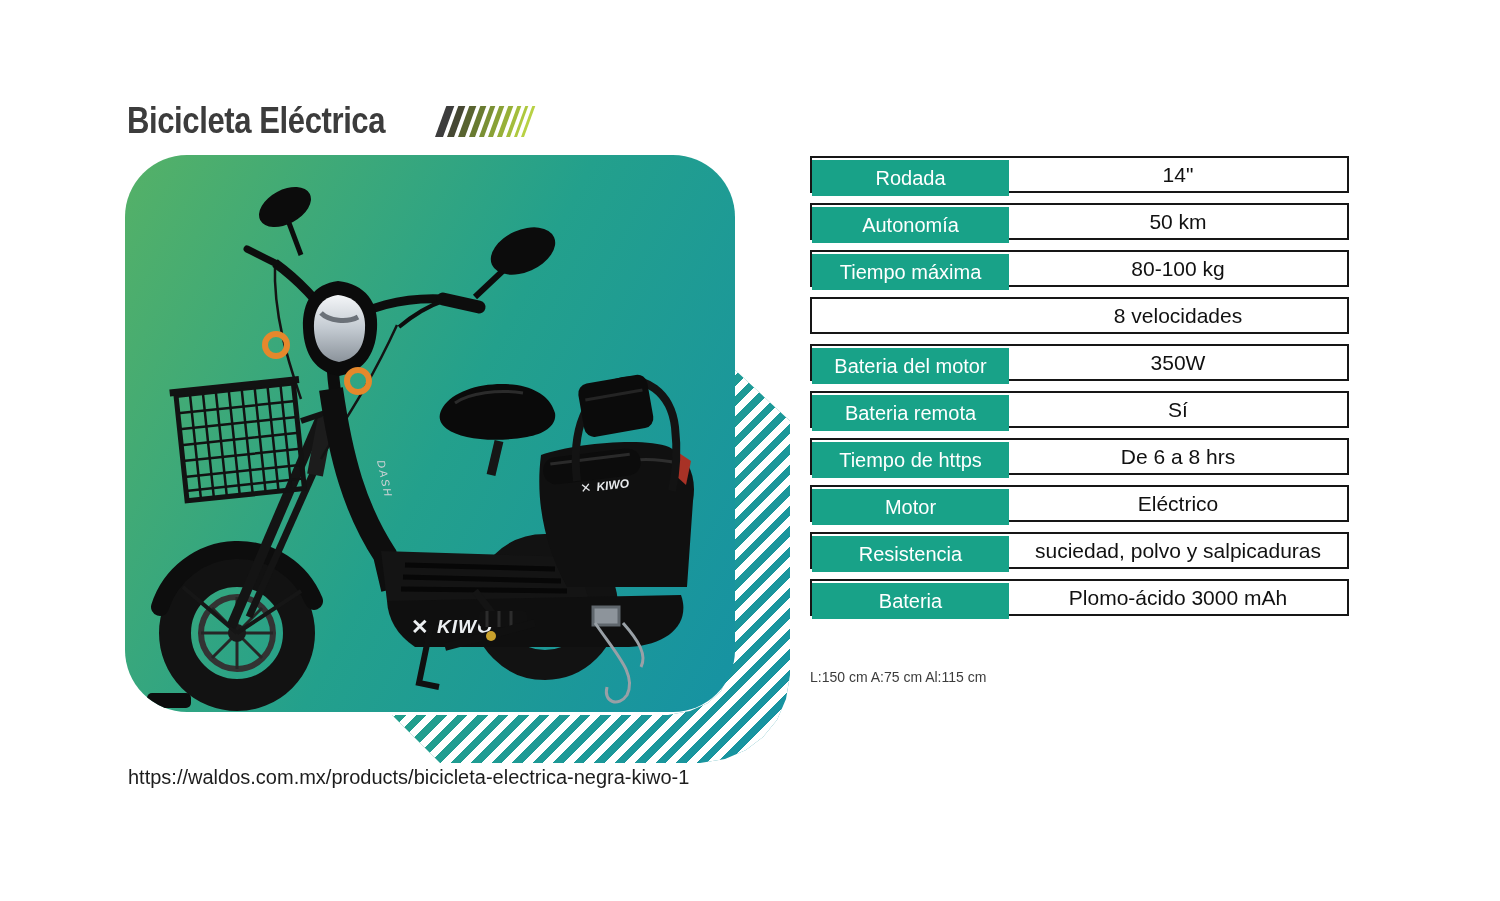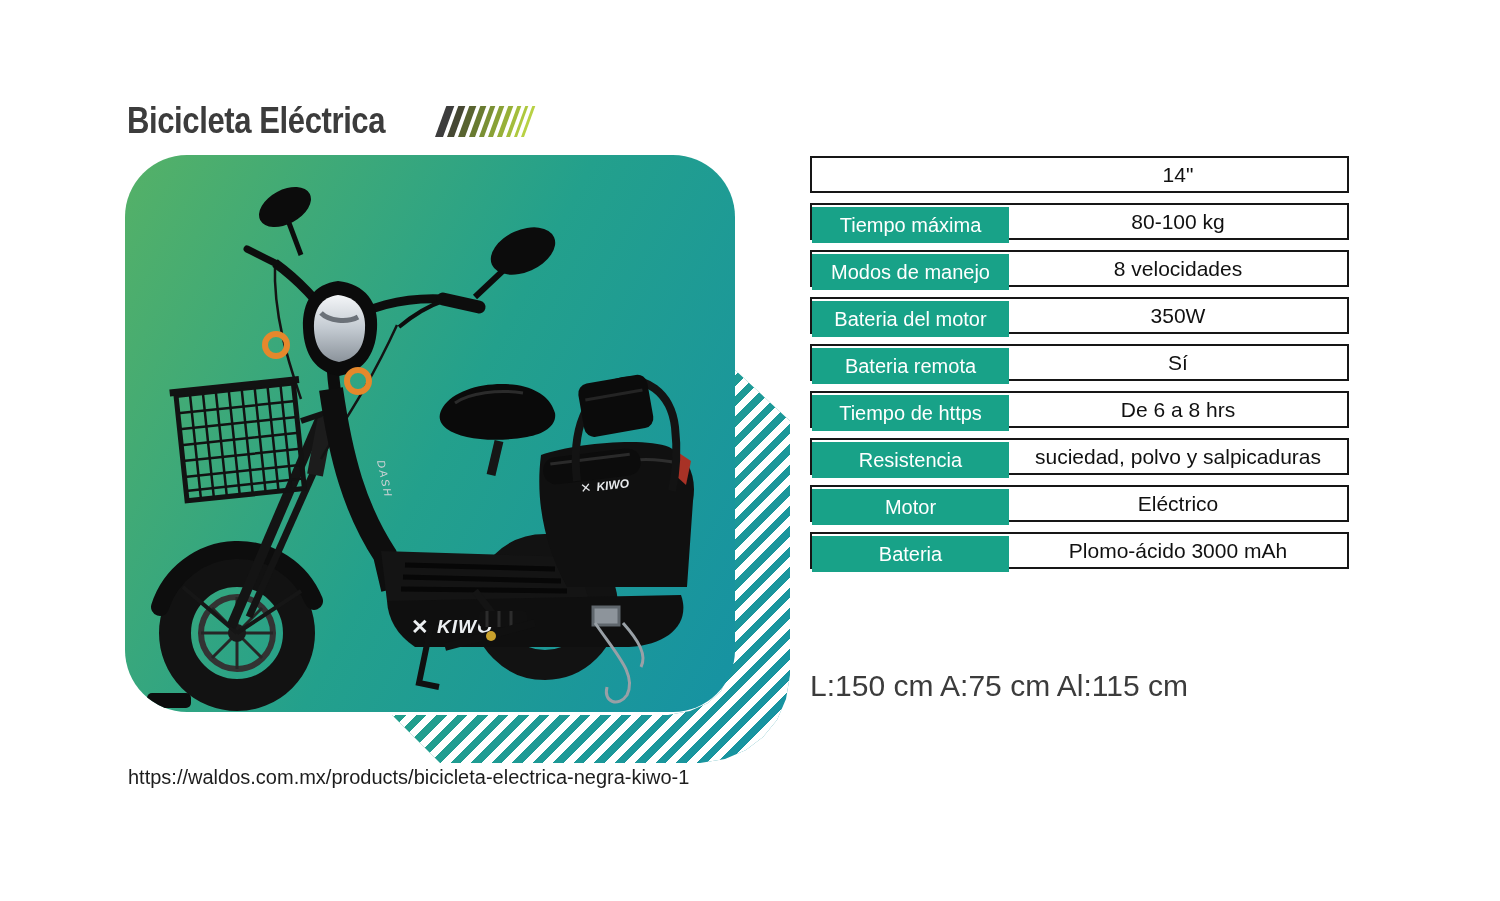--- a/index.html
+++ b/index.html
@@ -50,21 +50,21 @@
   .row .label{
     position:absolute;left:0;top:2px;bottom:-5px;width:197px;
     background:var(--table-label-bg,#18a288);color:#fff;font-size:20px;
     display:flex;align-items:center;justify-content:center;white-space:nowrap;
   }
   .row .value{
     position:absolute;left:197px;right:0;top:0;bottom:0;
     display:flex;align-items:center;justify-content:center;
     font-size:21px;color:var(--table-value-text,#111);white-space:nowrap;
   }
-  .dims{position:absolute;left:810px;top:669px;font-size:30px;color:#3c3c3c;}
+  .dims{position:absolute;left:810px;top:669px;font-size:14px;color:#3c3c3c;}
 </style>
 </head>
 <body>
 
 <div class="canvas">
 
   <h1 class="title">Bicicleta Eléctrica</h1>
   <div class="title-stripes">
       <span style="background: rgb(61, 61, 61); width: 8px;"></span>
       <span style="background: rgb(70, 72, 51); width: 7px;"></span>
@@ -212,60 +212,64 @@
       </g>
 
       <rect x="22" y="538" width="44" height="15" rx="5" fill="#0c0c0c"></rect>
     </svg>
   </section>
 
   <div class="url">https://waldos.com.mx/products/bicicleta-electrica-negra-kiwo-1</div>
 
   <section class="spec">
   <div class="row">
+    <div class="label">Rodada</div>
     <div class="value">14"</div>
   </div>
 
 
+  <div class="row">
+    <div class="label">Autonomía</div>
+    <div class="value">50 km</div>
+  </div>
 
   <div class="row">
     <div class="label">Tiempo máxima</div>
     <div class="value">80-100 kg</div>
   </div>
 
   <div class="row">
-    <div class="label">Modos de manejo</div>
     <div class="value">8 velocidades</div>
   </div>
 
   <div class="row">
     <div class="label">Bateria del motor</div>
     <div class="value">350W</div>
   </div>
 
   <div class="row">
     <div class="label">Bateria remota</div>
     <div class="value">Sí</div>
   </div>
 
   <div class="row">
     <div class="label">Tiempo de https</div>
     <div class="value">De 6 a 8 hrs</div>
   </div>
 
   <div class="row">
+    <div class="label">Motor</div>
+    <div class="value">Eléctrico</div>
+  </div>
+
+  <div class="row">
     <div class="label">Resistencia</div>
     <div class="value">suciedad, polvo y salpicaduras</div>
   </div>
 
   <div class="row">
-    <div class="label">Motor</div>
-    <div class="value">Eléctrico</div>
-  </div>
-
-  <div class="row">
     <div class="label">Bateria</div>
     <div class="value">Plomo-ácido 3000 mAh</div>
   </div>
 </section>
   <div class="dims">L:150 cm A:75 cm Al:115 cm</div>
 
 </div>
 
 </body></html>

